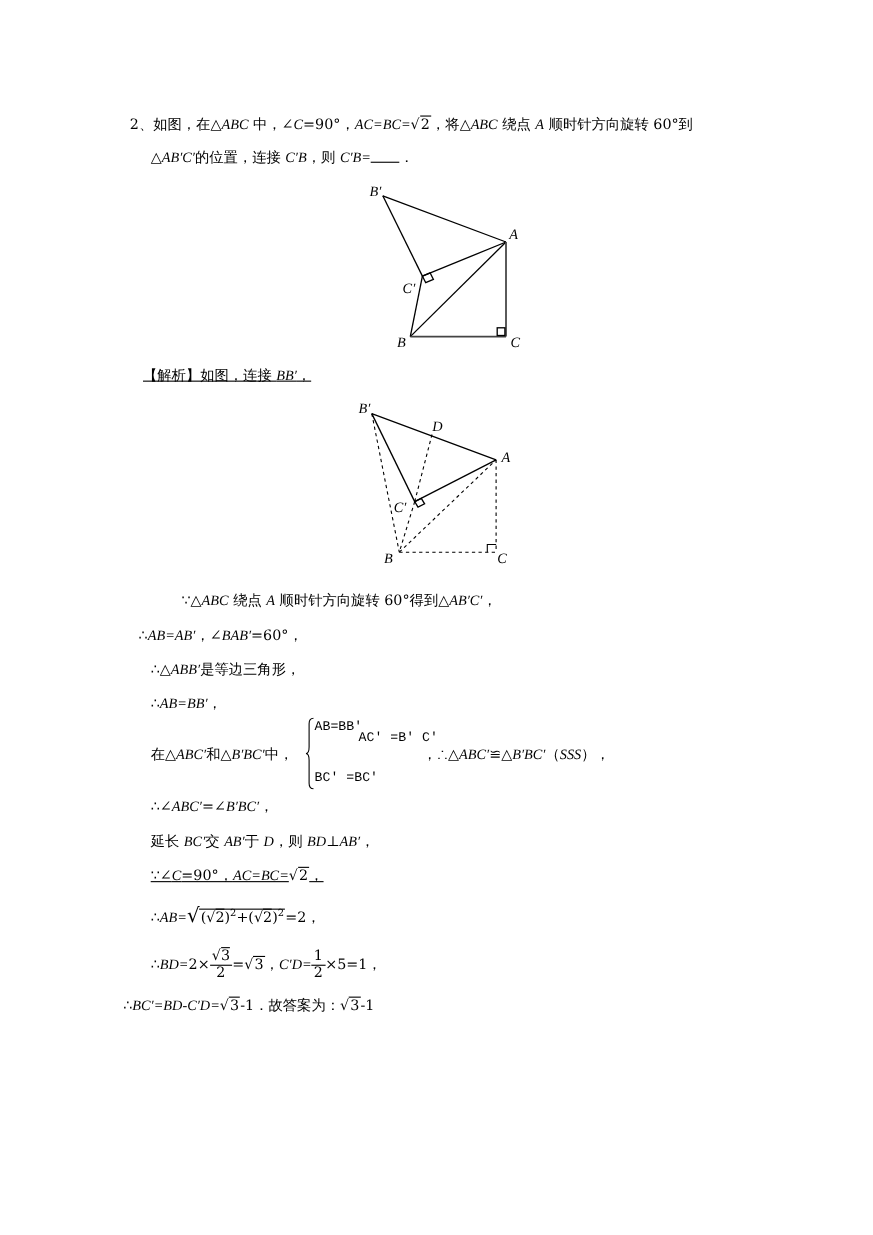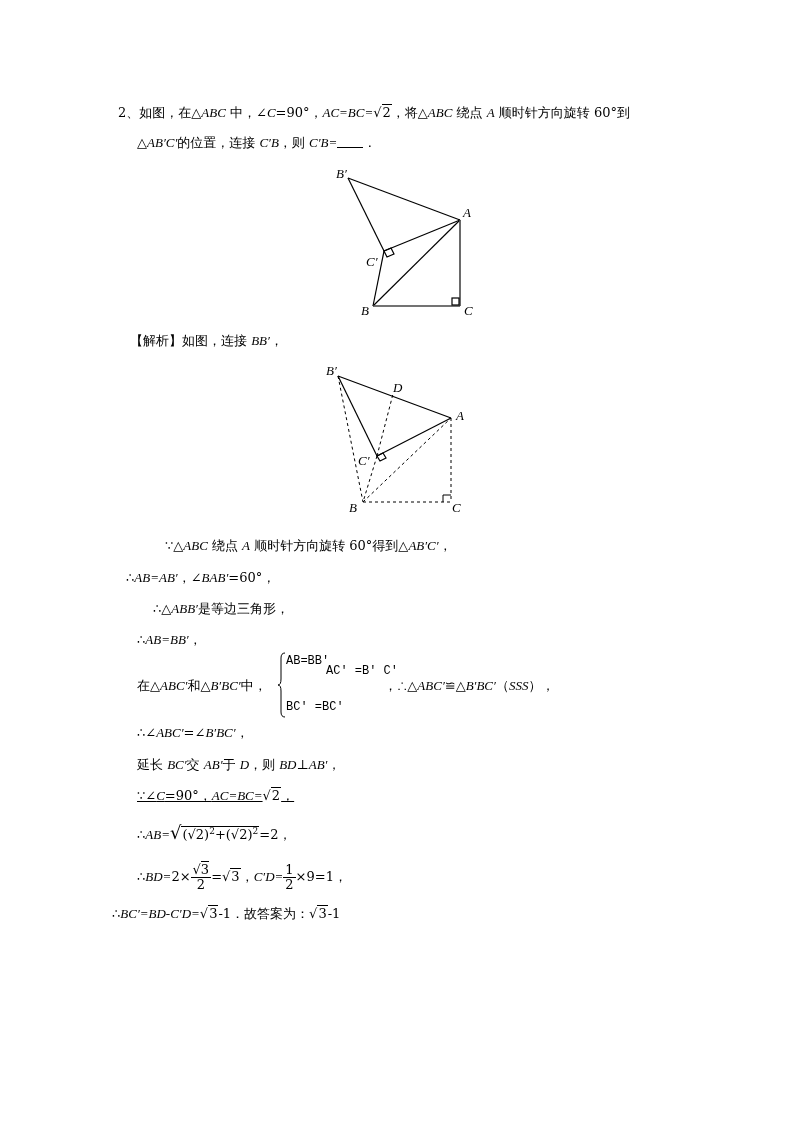--- a/index.html
+++ b/index.html
@@ -44,21 +44,21 @@
       <polygon points="384,251 391,248 394,254 387,257"></polygon>
     </g>
     <text x="336" y="178" class="lbl">B′</text>
     <text x="463" y="217" class="lbl">A</text>
     <text x="366" y="266" class="lbl">C′</text>
     <text x="361" y="315" class="lbl">B</text>
     <text x="464" y="315" class="lbl">C</text>
   </svg>
 </div>
 
-<div class="line" style="left:130px; top:332px;">
+<div class="line" style="left:130px; top:332px;text-decoration:underline;">
   <span>【解析】如图，连接 </span><span class="i">BB′</span><span>，</span>
 </div>
 
 <div class="fig" style="left:320px; top:355px;">
   <svg width="150" height="160" viewBox="320 355 150 160">
     <g stroke="#000" stroke-width="1.2" fill="none">
       <line x1="338" y1="376" x2="451" y2="418"></line>
       <line x1="338" y1="376" x2="377" y2="456"></line>
       <line x1="377" y1="456" x2="451" y2="418"></line>
       <polygon points="377,456 383,453 386,458 380,461"></polygon>
@@ -82,21 +82,21 @@
     <text x="452" y="512" class="lbl">C</text>
   </svg>
 </div>
 
 <div class="line" style="left:137px; top:537px;margin-left:28px;">
   <span>∵△</span><span class="i">ABC</span><span> 绕点 </span><span class="i">A</span><span> 顺时针方向旋转 60°得到△</span><span class="i">AB′C′</span><span>，</span>
 </div>
 <div class="line" style="left:126px; top:569px;">
   <span>∴</span><span class="i">AB=AB′</span><span>，∠</span><span class="i">BAB′</span><span>=60°，</span>
 </div>
-<div class="line" style="left:153px; top:600px;">
+<div class="line" style="left:137px; top:600px;">
   <span>∴△</span><span class="i">ABB′</span><span>是等边三角形，</span>
 </div>
 <div class="line" style="left:137px; top:631px;">
   <span>∴</span><span class="i">AB=BB′</span><span>，</span>
 </div>
 
 <div class="line" style="left:137px; top:677px;">
   <span>在△</span><span class="i">ABC′</span><span>和△</span><span class="i">B′BC′</span><span>中，</span>
 </div>
 <div class="brace-block" style="left:278px; top:652px; width:120px; height:66px;">
@@ -117,17 +117,17 @@
 <div class="line" style="left:137px; top:756px;">
   <span>延长 </span><span class="i">BC′</span><span>交 </span><span class="i">AB′</span><span>于 </span><span class="i">D</span><span>，则 </span><span class="i">BD</span><span>⊥</span><span class="i">AB′</span><span>，</span>
 </div>
 <div class="line" style="left:137px; top:787px;text-decoration:underline;">
   <span>∵∠</span><span class="i">C</span><span>=90°，</span><span class="i">AC=BC=</span><span class="sqrt">√<span class="rad">2</span></span><span>，</span>
 </div>
 <div class="line" style="left:137px; top:822px;">
   <span>∴</span><span class="i">AB=</span><span class="sqrt"><span style="font-size:18px;">√</span><span class="rad"><span>(</span>√<span style="border-top:1px solid #000;">2</span><span>)</span><sup>2</sup><span>+(</span>√<span style="border-top:1px solid #000;">2</span><span>)</span><sup>2</sup></span></span><span>=2，</span>
 </div>
 <div class="line" style="left:137px; top:863px;">
-  <span>∴</span><span class="i">BD=</span><span>2×</span><span class="frac"><span class="num">√<span style="border-top:1px solid #000;">3</span></span><span class="den">2</span></span><span>=</span><span class="sqrt">√<span class="rad">3</span></span><span>，</span><span class="i">C′D=</span><span class="frac"><span class="num">1</span><span class="den">2</span></span><span>×9=1，</span>
+  <span>∴</span><span class="i">BD=</span><span>2×</span><span class="frac"><span class="num">√<span style="border-top:1px solid #000;">3</span></span><span class="den">2</span></span><span>=</span><span class="sqrt">√<span class="rad">3</span></span><span>，</span><span class="i">C′D=</span><span class="frac"><span class="num">1</span><span class="den">2</span></span><span>×5=1，</span>
 </div>
 <div class="line" style="left:112px; top:905px;">
   <span>∴</span><span class="i">BC′=BD-C′D=</span><span class="sqrt">√<span class="rad">3</span></span><span>-1．故答案为：</span><span class="sqrt">√<span class="rad">3</span></span><span>-1</span>
 </div>
 
 </body></html>

